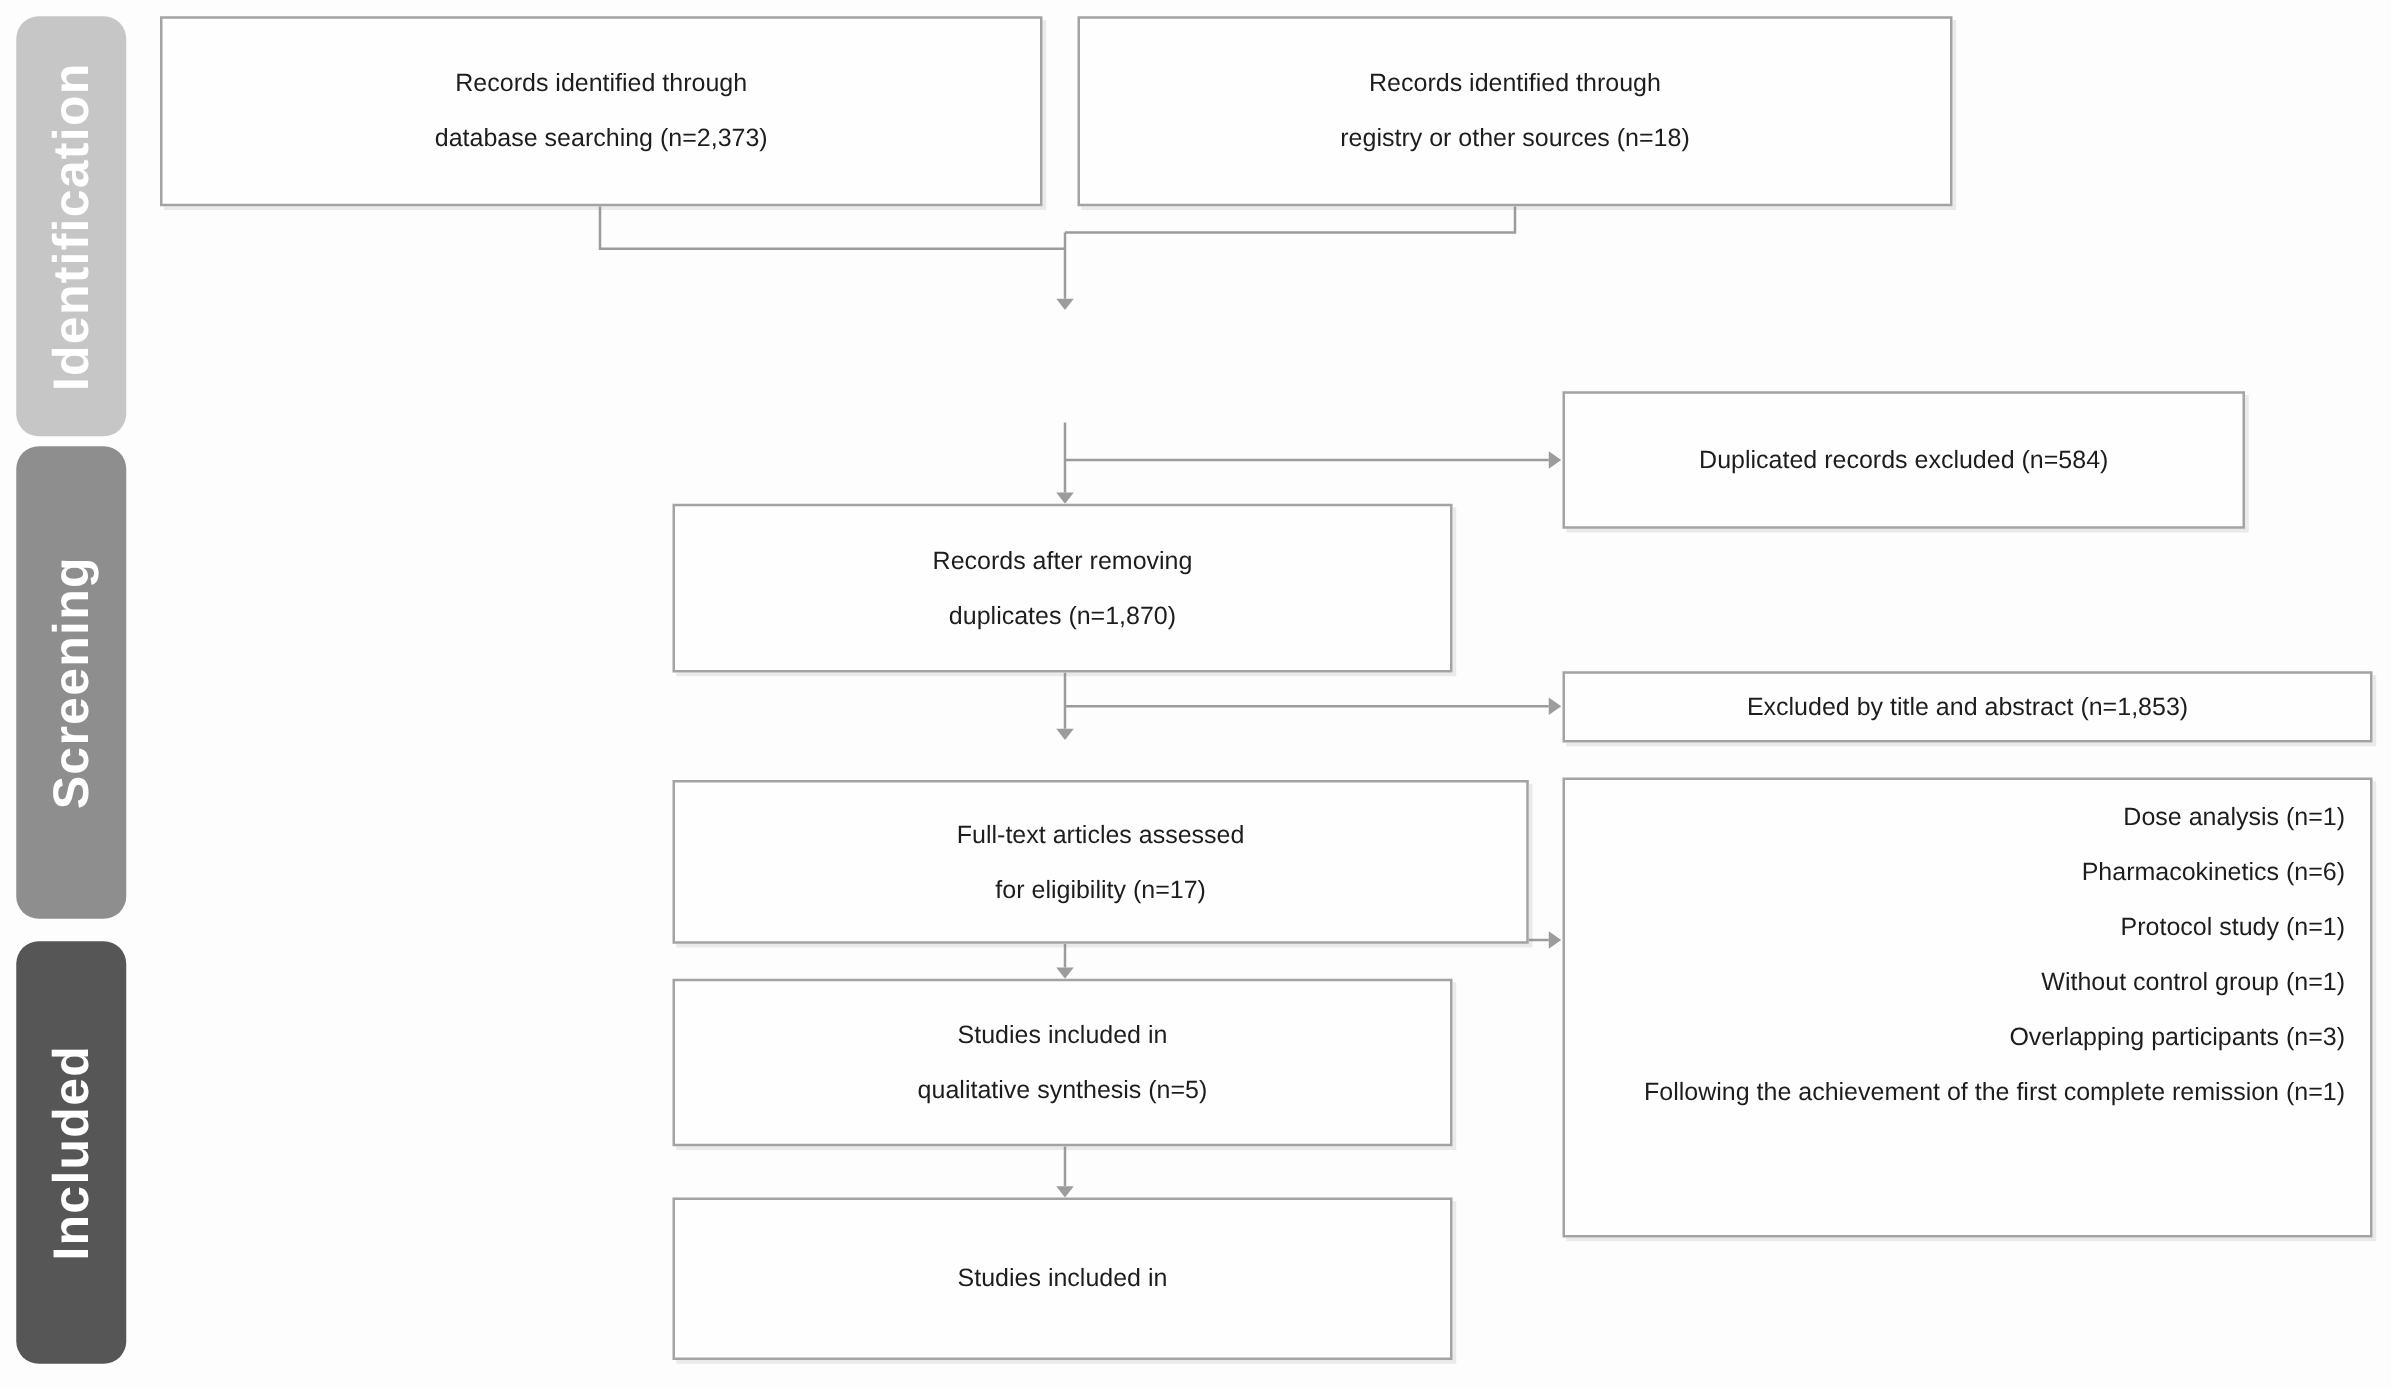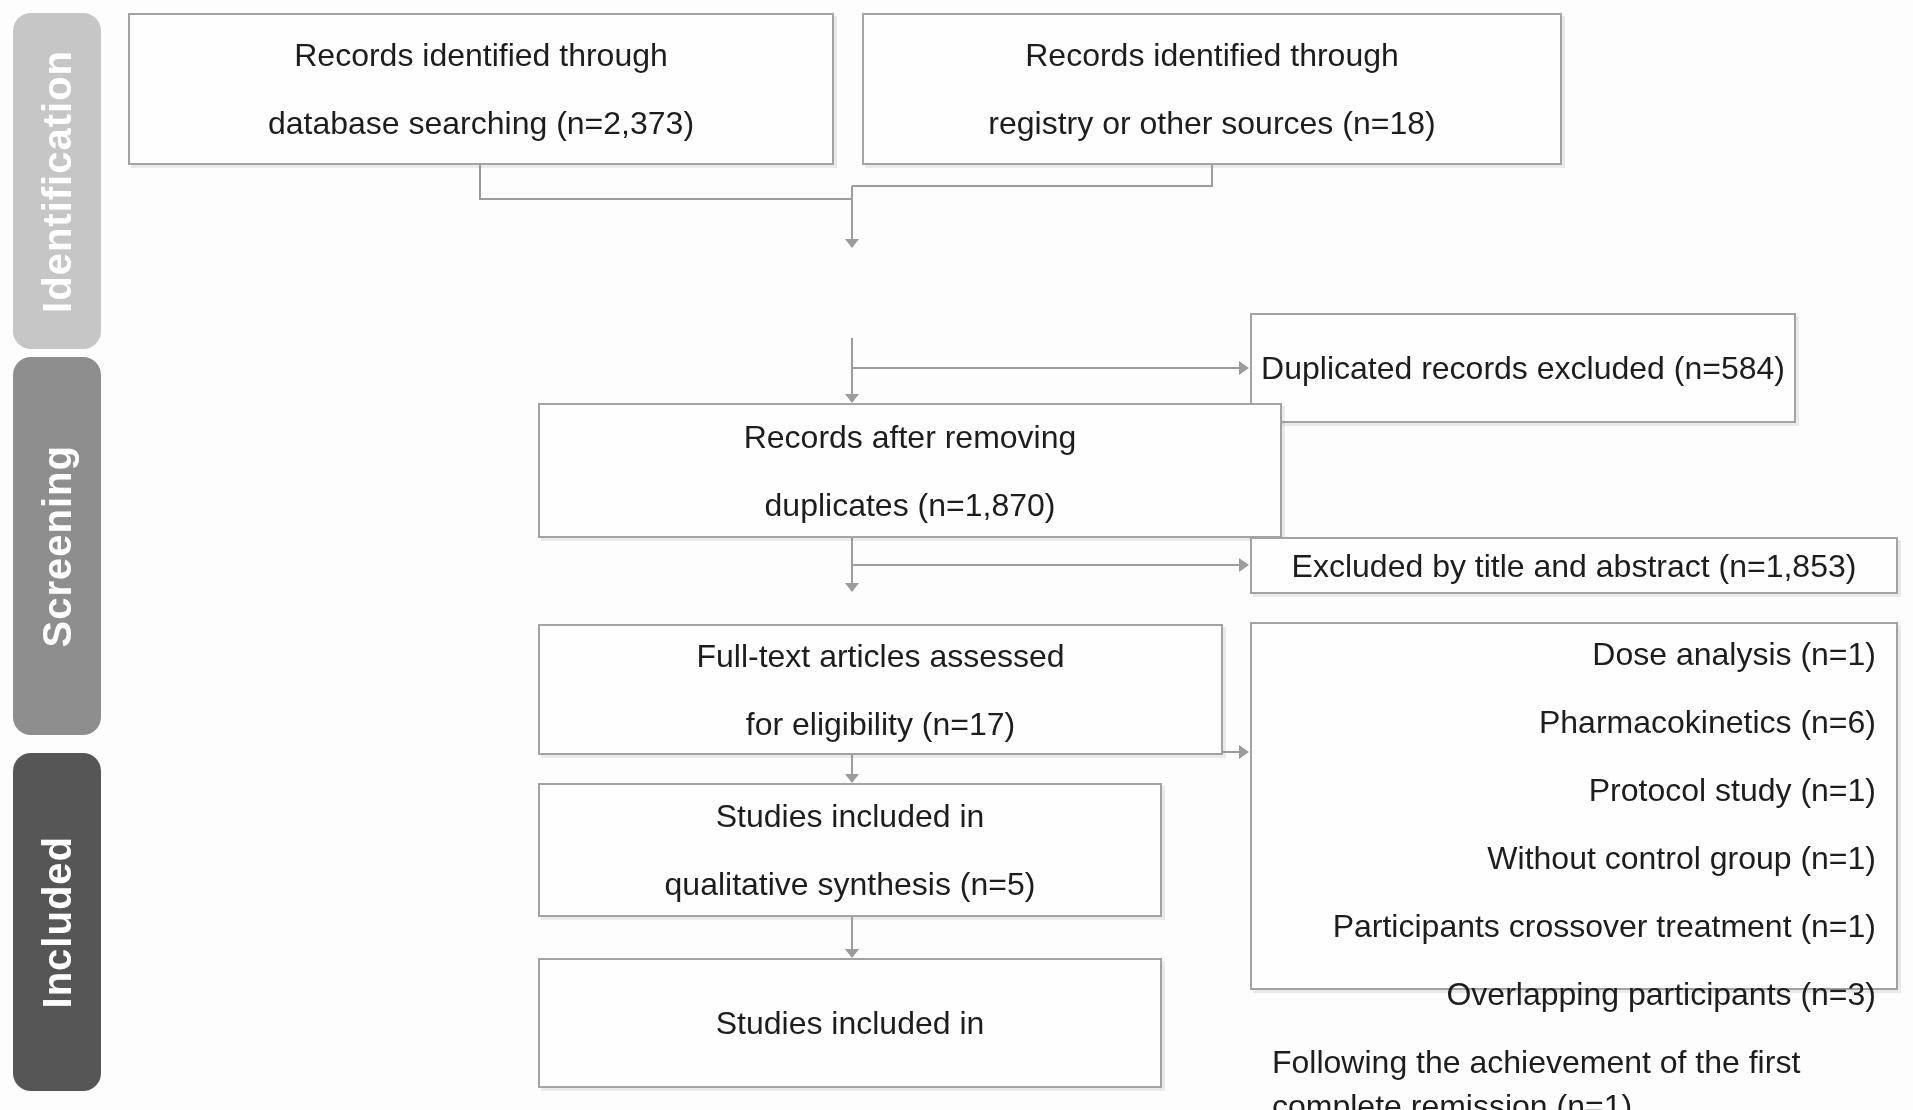--- a/index.html
+++ b/index.html
@@ -9,33 +9,33 @@
     font-family:"Liberation Sans", sans-serif;
     color:#1d1d1d;
   }
   
   .box {
     position:absolute; box-sizing:border-box;
     background:#fefefe; border:2px solid #a3a3a3;
     box-shadow:3px 3px 0 rgba(120,120,120,0.14);
     display:flex; flex-direction:column;
     align-items:center; justify-content:center;
-    text-align:center; font-size:32px; line-height:44px;gap:24px;
+    text-align:center; font-size:20px; line-height:44px;
   }
   .box span { display:block; }
   .box.reasons {
     align-items:flex-end; justify-content:flex-start;
     text-align:left; padding:8px 20px;
   }
   
   .b-db        { left:128px;  top:13px;  width:706px; height:152px; }
   .b-reg       { left:862px;  top:13px;  width:700px; height:152px; }
   .b-ident     { left:538px;  top:248px; width:624px; height:90px;  }
   .b-dup       { left:1250px; top:313px; width:546px; height:110px; }
-  .b-after     { left:538px;  top:403px; width:744px; height:135px;text-align:center; }
+  .b-after     { left:538px;  top:403px; width:624px; height:135px;text-align:center; }
   .b-excl      { left:1250px; top:537px; width:648px; height:57px;  }
   .b-full      { left:538px;  top:624px; width:685px; height:131px; }
   .b-reasons   { left:1250px; top:622px; width:648px; height:368px; }
   .b-qual      { left:538px;  top:783px; width:624px; height:134px; }
   .b-meta      { left:538px;  top:958px; width:624px; height:130px; }
   
   .rail {
     position:absolute; left:13px; width:88px; border-radius:18px;
     display:flex; align-items:center; justify-content:center;
   }
@@ -119,21 +119,20 @@
   <div class="box b-full">
     <span>Full-text articles assessed</span>
     <span>for eligibility (n=17)</span>
   </div>
 
   <div class="box reasons b-reasons">
     <span>Dose analysis (n=1)</span>
     <span>Pharmacokinetics (n=6)</span>
     <span>Protocol study (n=1)</span>
     <span>Without control group (n=1)</span>
-    <span>Participants crossover treatment (n=1)</span>
     <span>Overlapping participants (n=3)</span>
     <span>Following the achievement of the first complete remission (n=1)</span>
   </div>
 
   <div class="box b-qual">
     <span>Studies included in</span>
     <span>qualitative synthesis (n=5)</span>
   </div>
 
   <div class="box b-meta">

